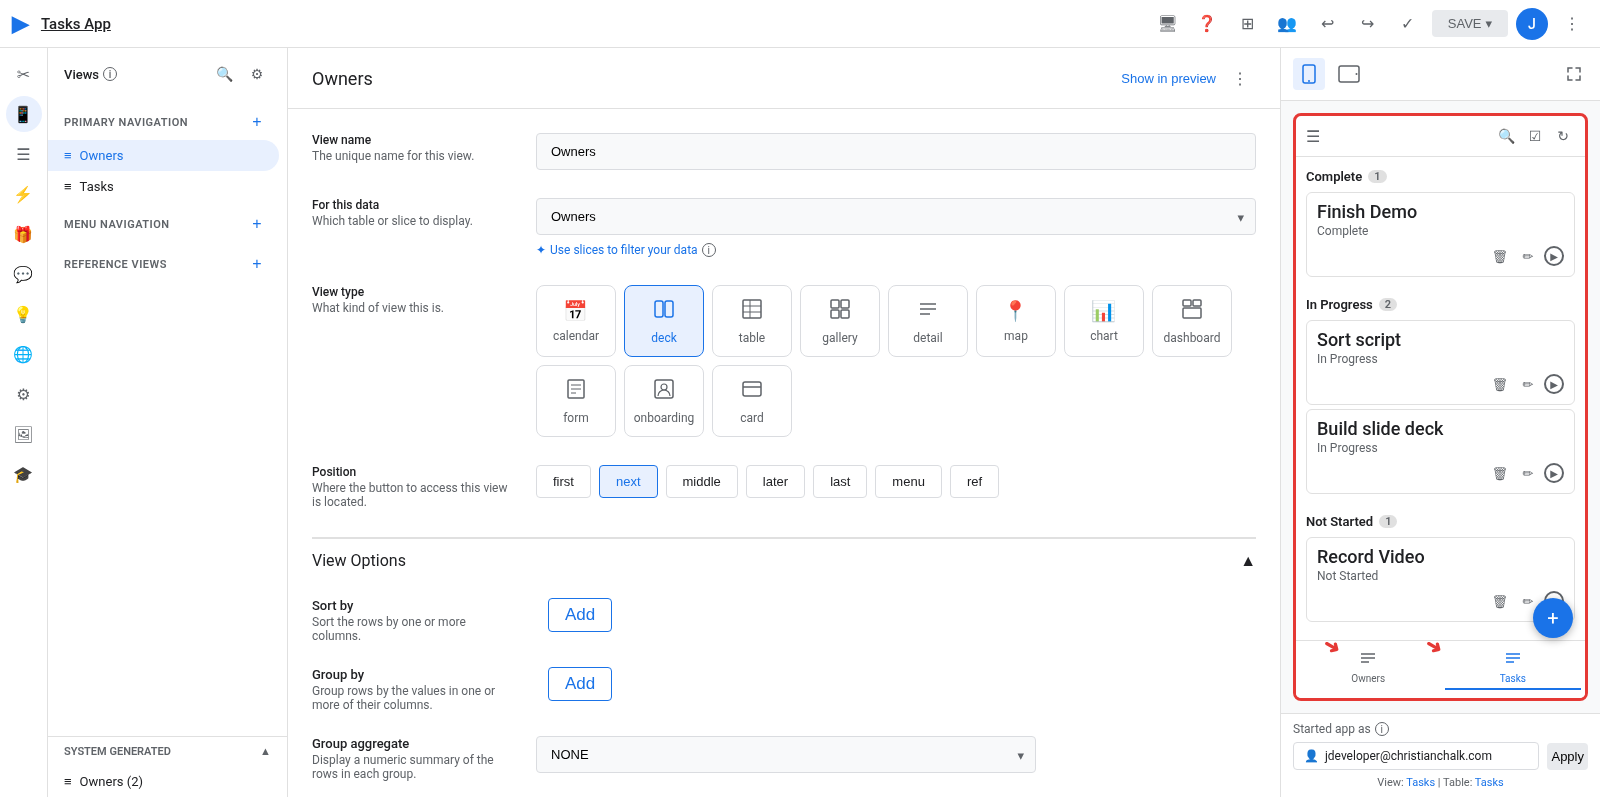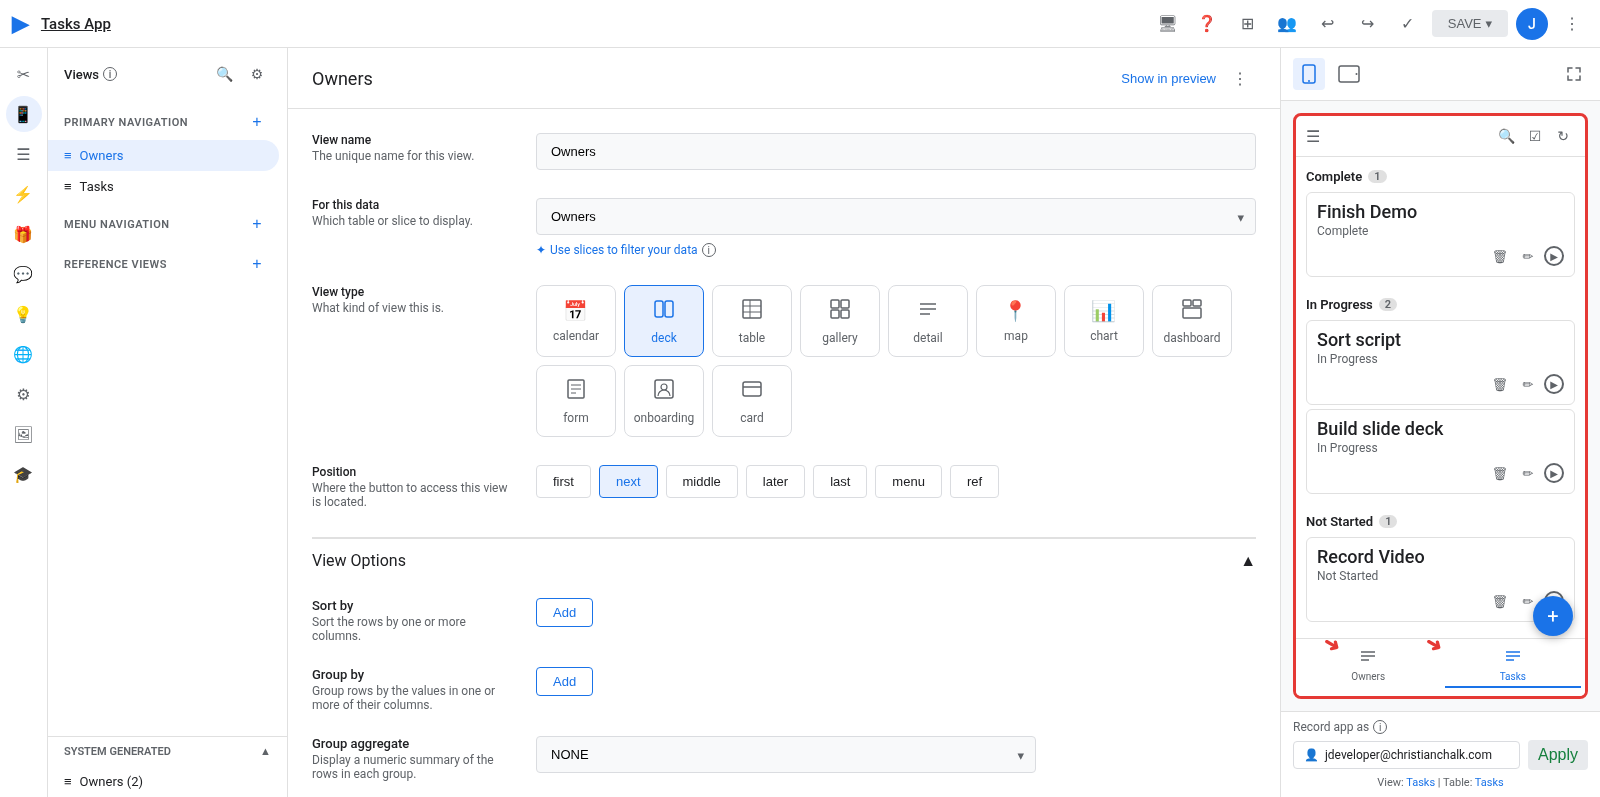--- a/index.html
+++ b/index.html
@@ -352,22 +352,23 @@
     .option-label-col { width: 200px; flex-shrink: 0; }
     .option-label { font-size: 13px; font-weight: 500; }
     .option-sublabel { font-size: 12px; color: #5f6368; margin-top: 2px; }
     .option-control-col { flex: 1; }
     .add-btn {
       color: #1a73e8;
       background: none;
       border: 1px solid #1a73e8;
       border-radius: 4px;
       padding: 6px 16px;
-      font-size: 13px;
-      cursor: pointer;
+      font-size: 17px;
+      cursor: pointer;
+      margin-left: 12px;
     }
 
     
     .preview-panel {
       width: 320px;
       border-left: 1px solid #e0e0e0;
       background: #f8f9fa;
       display: flex;
       flex-direction: column;
     }
@@ -575,27 +576,27 @@
       flex: 1;
       padding: 6px 10px;
       border: 1px solid #dadce0;
       border-radius: 4px;
       font-size: 12px;
       display: flex;
       align-items: center;
       gap: 6px;
     }
     .preview-apply-btn {
-      padding: 6px 10px;
+      padding: 6px 4px;
       background: #e8eaed;
       border: none;
       border-radius: 4px;
-      font-size: 16px;
-      cursor: pointer;
-      color: #15803d;
+      font-size: 13px;
+      cursor: pointer;
+      color: #000000;
     }
     .preview-footer-text {
       font-size: 11px;
       color: #5f6368;
       text-align: center;
     }
     .preview-footer-text span { color: #1a73e8; cursor: pointer; }
 
     .info-icon {
       display: inline-flex;
@@ -1040,21 +1041,21 @@
             </span>
             <span>Tasks</span>
             <div style="height:2px;background:#1a73e8;width:100%;margin-top:2px;"></div>
           </div>
         </div>
       </div>
     </div>
 
     <div class="preview-bottom">
       <div class="preview-app-as">
-        <span>Record app as</span>
+        <span>Started app as</span>
         <span class="info-icon">i</span>
       </div>
       <div class="preview-email-row">
         <div class="preview-email-input">
           <span style="color:#5f6368;">👤</span>
           <span>jdeveloper@christianchalk.com</span>
         </div>
         <button class="preview-apply-btn">Apply</button>
       </div>
       <div class="preview-footer-text">

